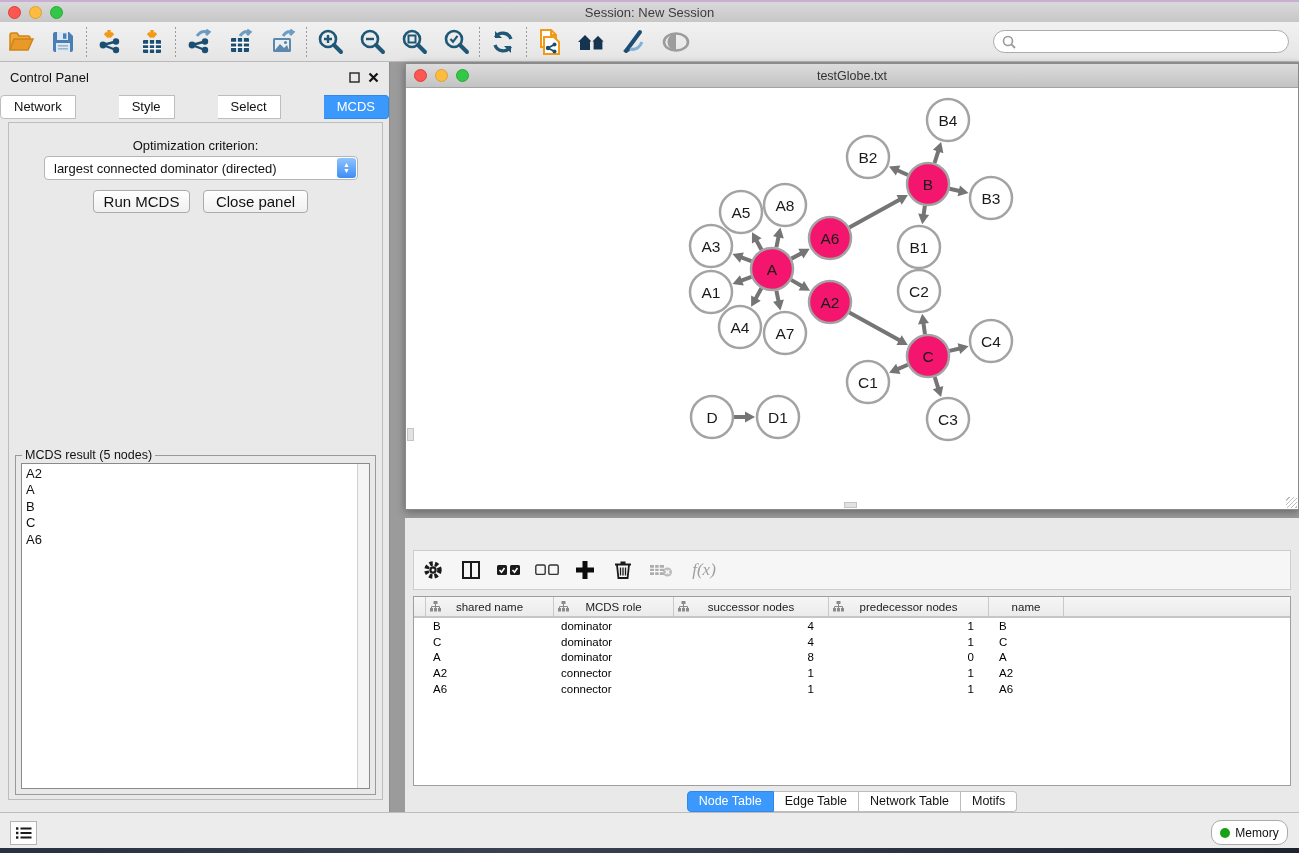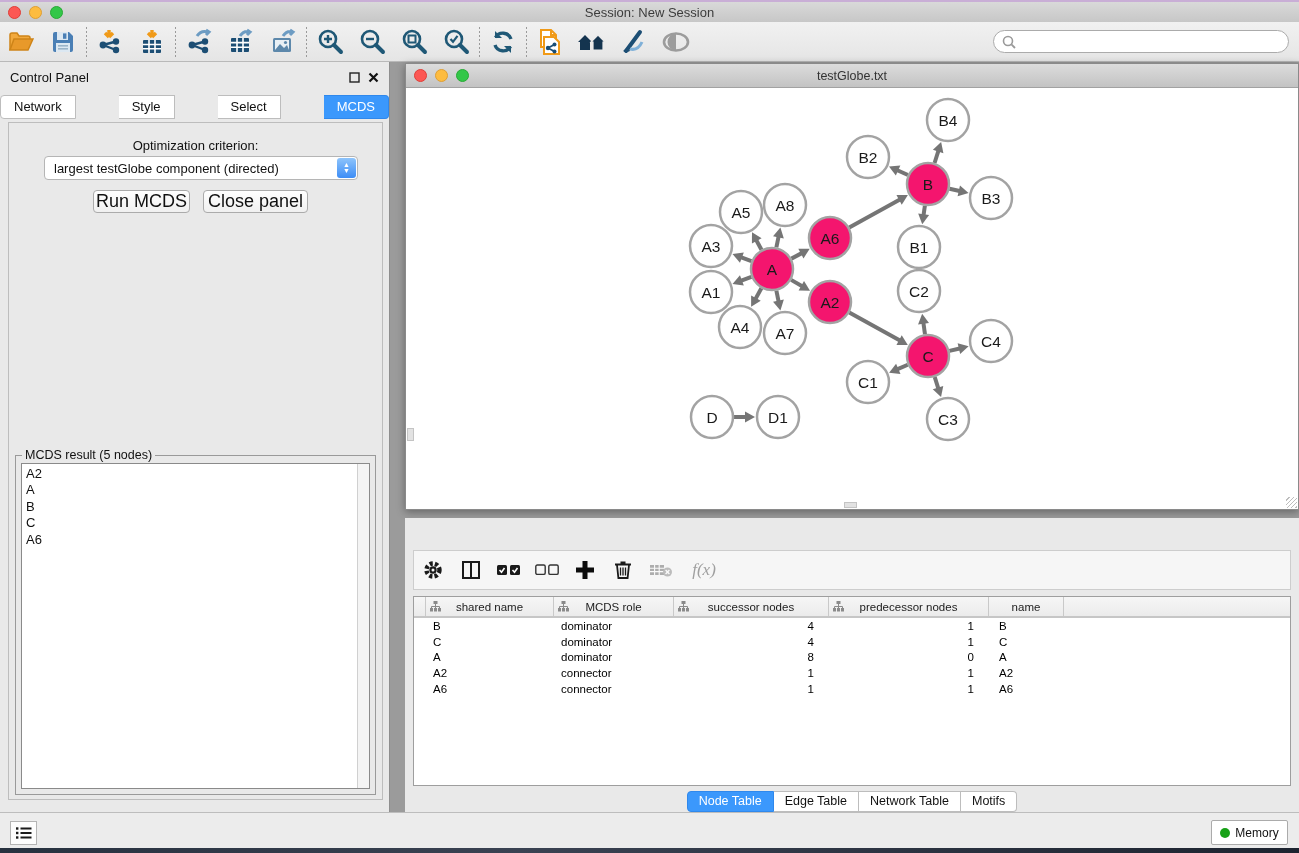--- a/index.html
+++ b/index.html
@@ -43,21 +43,21 @@
   .tab:last-child { border-radius:0 4px 4px 0; }
   .tab.sel { background:#3b98fc; border-color:#2f88ec; color:#fff; }
   #cp-box { left:8px; top:60px; width:375px; height:678px; border:1px solid #bdbdbd; background:#e9e9e9; }
   #opt-label { width:100%; text-align:center; top:15px; font-size:13px; color:#111; }
   #opt-select { left:35px; top:33px; width:314px; height:24px; background:#fff; border:1px solid #b5b5b5;
     border-radius:4px; display:flex; align-items:center; font-size:13px; color:#111; padding-left:9px; }
   #opt-stepper { position:absolute; right:1px; top:1px; width:19px; height:20px; border-radius:3px;
     background:linear-gradient(#8ec4fb,#3d8df6); display:flex; flex-direction:column;
     align-items:center; justify-content:center; color:#fff; font-size:7px; line-height:6px; }
   .btn { background:linear-gradient(#ffffff,#f0f0f0); border:1px solid #ababab; border-radius:4px;
-    font-size:18px; color:#111; height:23px; display:flex; align-items:center; justify-content:center; }
+    font-size:15px; color:#111; height:23px; display:flex; align-items:center; justify-content:center; }
   #run-btn { left:84px; top:67px; width:97px; }
   #closep-btn { left:194px; top:67px; width:105px; }
   #result-group { left:6px; top:332px; width:361px; height:340px; border:1px solid #9a9a9a; }
   #result-legend { position:absolute; left:6px; top:-8px; background:#e9e9e9; padding:0 3px; font-size:12.5px; color:#111; }
   #result-list { position:absolute; left:5px; top:7px; width:349px; height:326px; background:#fff;
     border:1px solid #8a8a8a; font-size:13px; color:#111; padding:2px 0 0 4px; line-height:16.4px; }
   #result-scroll { position:absolute; right:0; top:0; width:12px; height:100%; background:#f4f4f4; border-left:1px solid #d0d0d0; }
 
   
   #net-window { left:405px; top:63px; width:894px; height:447px; background:#701a75; border:1px solid #8a8a8a; box-shadow:0 2px 8px rgba(0,0,0,.35); }
@@ -82,21 +82,21 @@
   .hcell { position:relative; display:flex; align-items:center; justify-content:center; border-right:1px solid #c9c9c9; font-size:11.5px; color:#1c1c1c; }
   .hcell .tree { position:absolute; left:4px; top:4px; }
   .tp-row { display:flex; height:15.8px; align-items:center; font-size:11.5px; color:#000; }
   .cell { height:100%; display:flex; align-items:center; }
   #tp-tabs { position:absolute; left:0; right:0; top:273px; display:flex; justify-content:center; }
   #tp-tabs .tab { padding:2px 11px 3px; font-size:12.5px; }
 
   
   #statusbar { left:0; top:812px; width:1299px; height:36px; background:#ececec; border-top:1px solid #bdbdbd; }
   #list-btn { position:absolute; left:10px; top:8px; width:27px; height:24px; background:#fdfdfd; border:1px solid #b4b4b4; display:flex; align-items:center; justify-content:center; }
-  #memory-btn { position:absolute; right:11px; top:7px; width:77px; height:25px; background:#fff; border:1px solid #ababab; border-radius:2px;
+  #memory-btn { position:absolute; right:11px; top:7px; width:77px; height:25px; background:#fff; border:1px solid #ababab; border-radius:10px;
     display:flex; align-items:center; justify-content:center; gap:5px; font-size:12px; color:#111; }
   #memory-dot { width:10px; height:10px; border-radius:50%; background:#17a117; }
   #desktop-strip { left:0; top:848px; width:1299px; height:5px; background:linear-gradient(90deg,#27313f,#3a4252 40%,#1d2430); }
 </style>
 </head>
 <body>
 
 <div id="titlebar" class="abs">
   <div class="lights">
     <div class="light r"></div>
@@ -268,21 +268,21 @@
   </div>
   <div class="tabs-row" id="cp-tabs">
       <div class="tab">Network</div>
       <div class="tab">Style</div>
       <div class="tab">Select</div>
       <div class="tab sel">MCDS</div>
     </div>
   <div id="cp-box" class="abs">
     <div id="opt-label" class="abs">Optimization criterion:</div>
     <div id="opt-select" class="abs">
-      <span>largest testGlobe component (directed)</span>
+      <span>largest connected dominator (directed)</span>
       <span id="opt-stepper">
           <span>▲</span>
           <span>▼</span>
         </span>
     </div>
     <div id="run-btn" class="btn abs">Run MCDS</div>
     <div id="closep-btn" class="btn abs">Close panel</div>
     <div id="result-group" class="abs">
       <div id="result-legend">MCDS result (5 nodes)</div>
       <div id="result-list">

